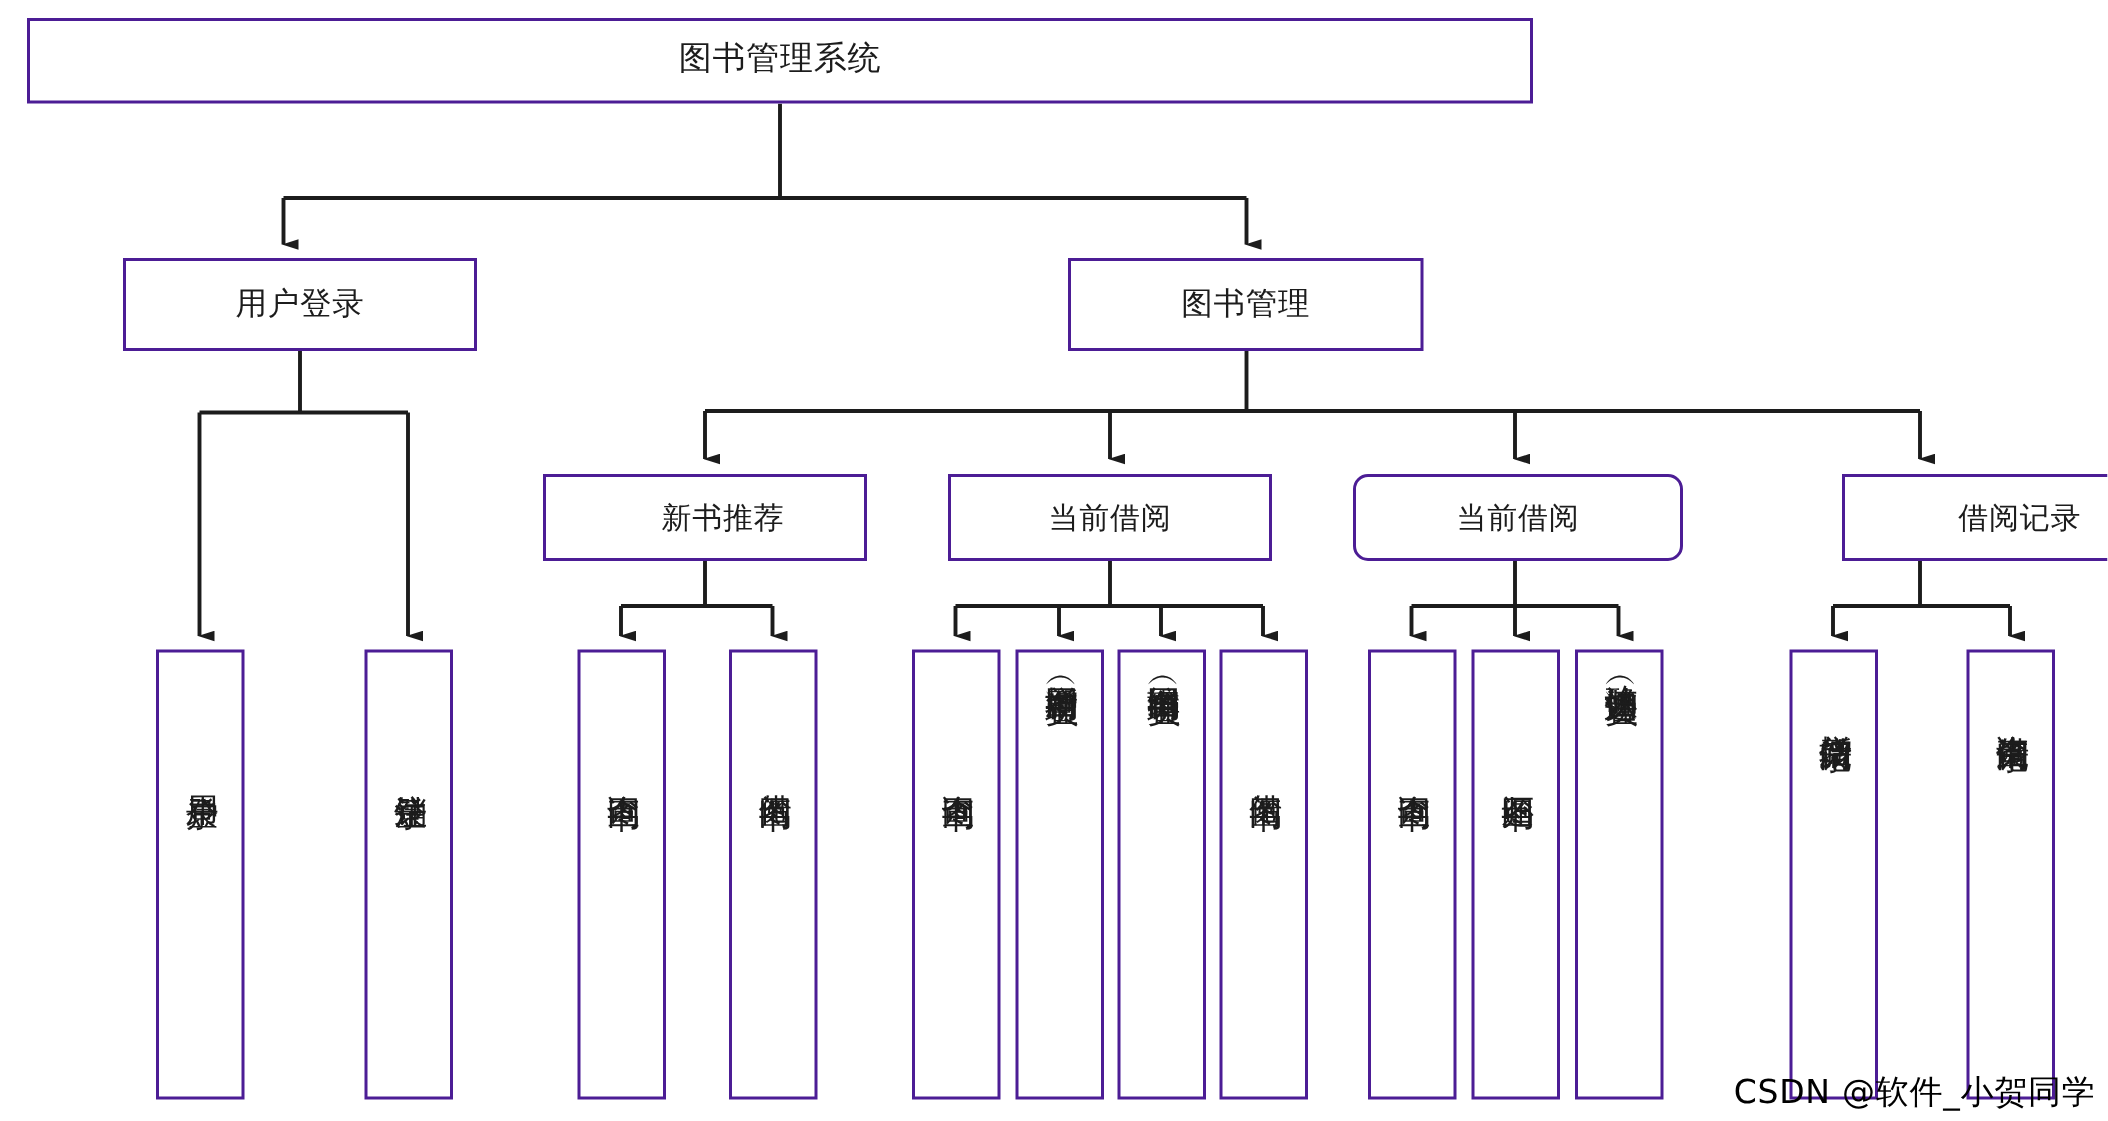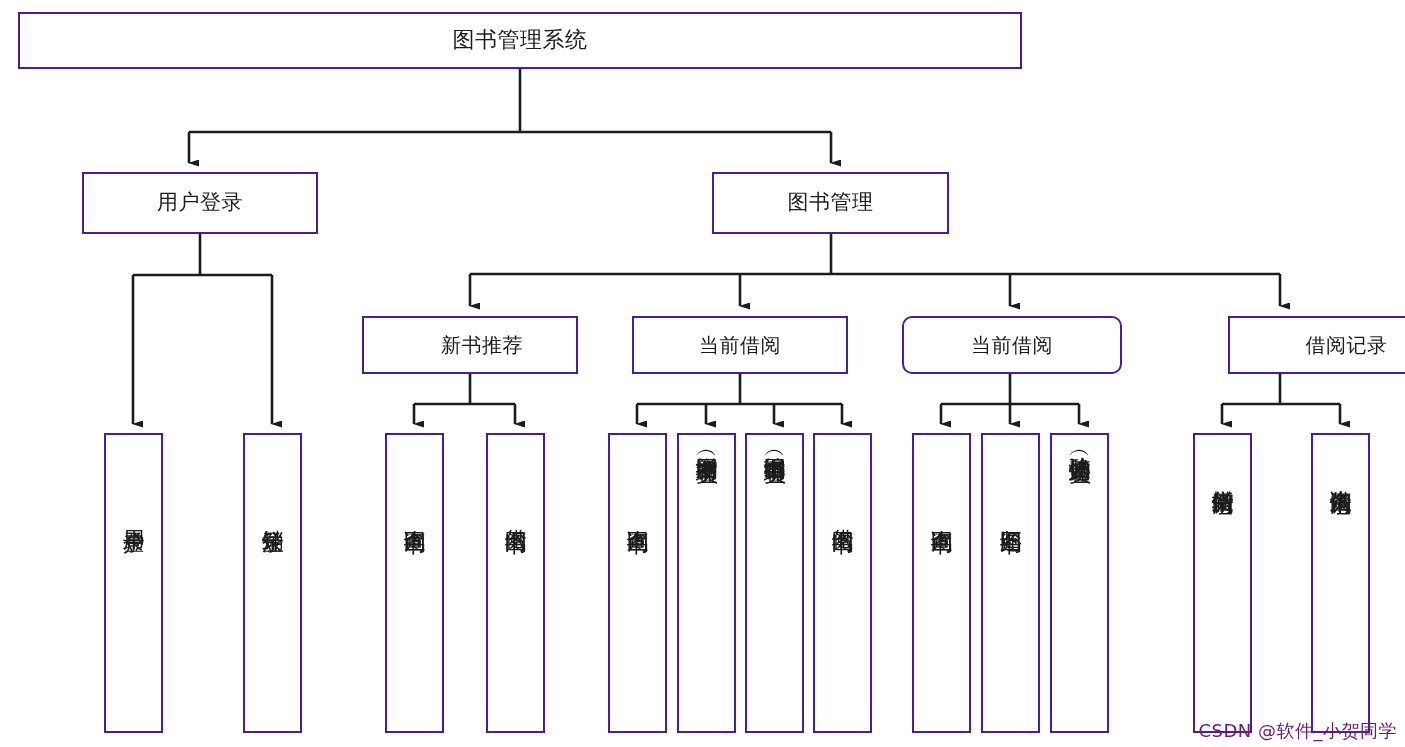--- a/index.html
+++ b/index.html
@@ -56,22 +56,22 @@
   .node-box.leaf {
     align-items: flex-start;
     justify-content: center;
     padding-top: 0;
   }
   .node-box.leaf.tall-text { align-items: flex-start; }
   .watermark {
     position: absolute;
     right: 8px;
     bottom: 4px;
-    font-size: 18px;
-    color: #701a75;
+    font-size: 22px;
+    color: #000000;
     white-space: nowrap;
     letter-spacing: 0.5px;
     pointer-events: none;
   }
 </style>
 </head>
 <body>
 
 <div id="diagram-root">
 

